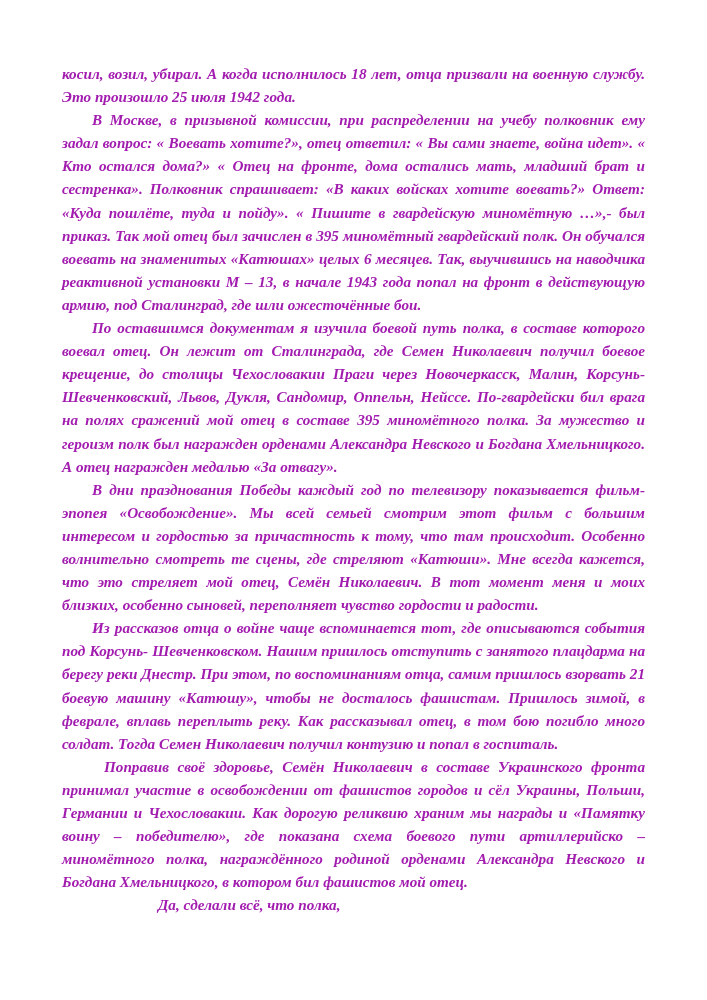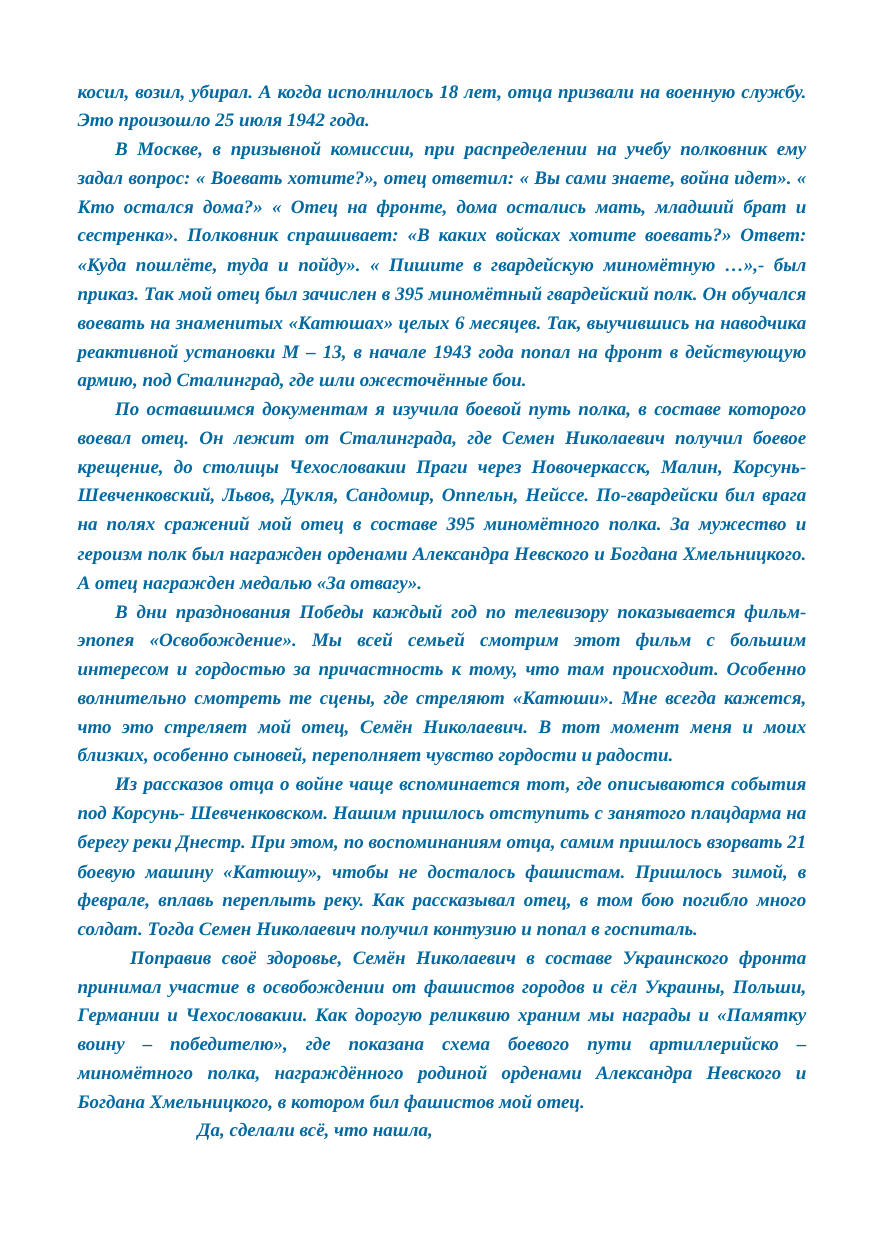--- a/index.html
+++ b/index.html
@@ -20,21 +20,21 @@
     padding: 62px 62px 0 62px;
     background: #ffffff;
     position: relative;
   }
   .doc-body {
     font-family: "Liberation Serif", serif;
     font-style: italic;
     font-weight: bold;
     font-size: 15.2px;
     line-height: 1.52;
-    color: #0369a1;
+    color: #a21caf;
     text-align: justify;
     text-justify: inter-word;
     hyphens: none;
   }
   .para {
     margin: 0 0 0 0;
     text-indent: 30px;
     text-align: justify;
   }
   .para.no-indent {
@@ -52,15 +52,15 @@
 <body>
 
 <div class="page">
   <div class="doc-body">
     <p class="para no-indent">косил, возил, убирал. А когда исполнилось 18 лет, отца  призвали на военную службу. Это произошло  25 июля 1942 года.</p>
     <p class="para">В Москве,  в призывной комиссии,  при  распределении на учебу полковник ему задал вопрос: « Воевать хотите?», отец  ответил: « Вы сами знаете, война идет».  « Кто остался дома?»  « Отец на фронте, дома остались мать, младший брат и сестренка». Полковник спрашивает: «В каких войсках хотите воевать?» Ответ: «Куда пошлёте, туда и пойду». « Пишите в гвардейскую миномётную …»,- был приказ. Так мой отец  был зачислен в 395 миномётный  гвардейский полк. Он обучался воевать на знаменитых «Катюшах» целых 6 месяцев. Так, выучившись на наводчика реактивной установки  М – 13, в начале 1943 года  попал на фронт в действующую армию,  под  Сталинград, где шли ожесточённые бои.</p>
     <p class="para">По оставшимся  документам я изучила  боевой путь полка, в составе которого воевал отец. Он  лежит от Сталинграда, где Семен Николаевич получил боевое крещение, до столицы Чехословакии Праги через Новочеркасск, Малин, Корсунь-Шевченковский, Львов, Дукля, Сандомир, Оппельн, Нейссе. По-гвардейски бил врага на полях сражений мой отец в составе 395 миномётного полка. За мужество и героизм полк был награжден орденами Александра Невского и Богдана Хмельницкого. А  отец награжден медалью «За отвагу».</p>
     <p class="para">В  дни празднования Победы каждый год по телевизору  показывается  фильм-эпопея «Освобождение». Мы всей семьей смотрим этот фильм с большим интересом и гордостью за причастность к тому, что там происходит. Особенно волнительно смотреть те сцены, где стреляют «Катюши». Мне всегда кажется, что это стреляет мой отец, Семён Николаевич. В тот момент меня и моих близких, особенно сыновей, переполняет чувство гордости и радости.</p>
     <p class="para">Из рассказов отца  о войне чаще вспоминается тот, где описываются события под Корсунь- Шевченковском. Нашим пришлось отступить с занятого плацдарма на берегу реки Днестр. При  этом, по воспоминаниям отца, самим пришлось взорвать 21 боевую машину «Катюшу», чтобы не досталось фашистам. Пришлось зимой, в феврале, вплавь переплыть реку. Как рассказывал отец, в том бою погибло много солдат. Тогда Семен Николаевич получил контузию и попал в госпиталь.</p>
     <p class="para indent-big">Поправив своё здоровье, Семён Николаевич в составе Украинского фронта принимал участие в освобождении от фашистов городов и сёл Украины, Польши, Германии и Чехословакии. Как дорогую реликвию храним мы награды и  «Памятку воину – победителю», где показана схема боевого пути артиллерийско – миномётного полка, награждённого родиной орденами Александра Невского и Богдана Хмельницкого, в котором бил фашистов мой отец.</p>
-    <p class="para verse">Да, сделали всё, что нашла,</p>
+    <p class="para verse">Да, сделали всё, что полка,</p>
   </div>
 </div>
 
 </body></html>

